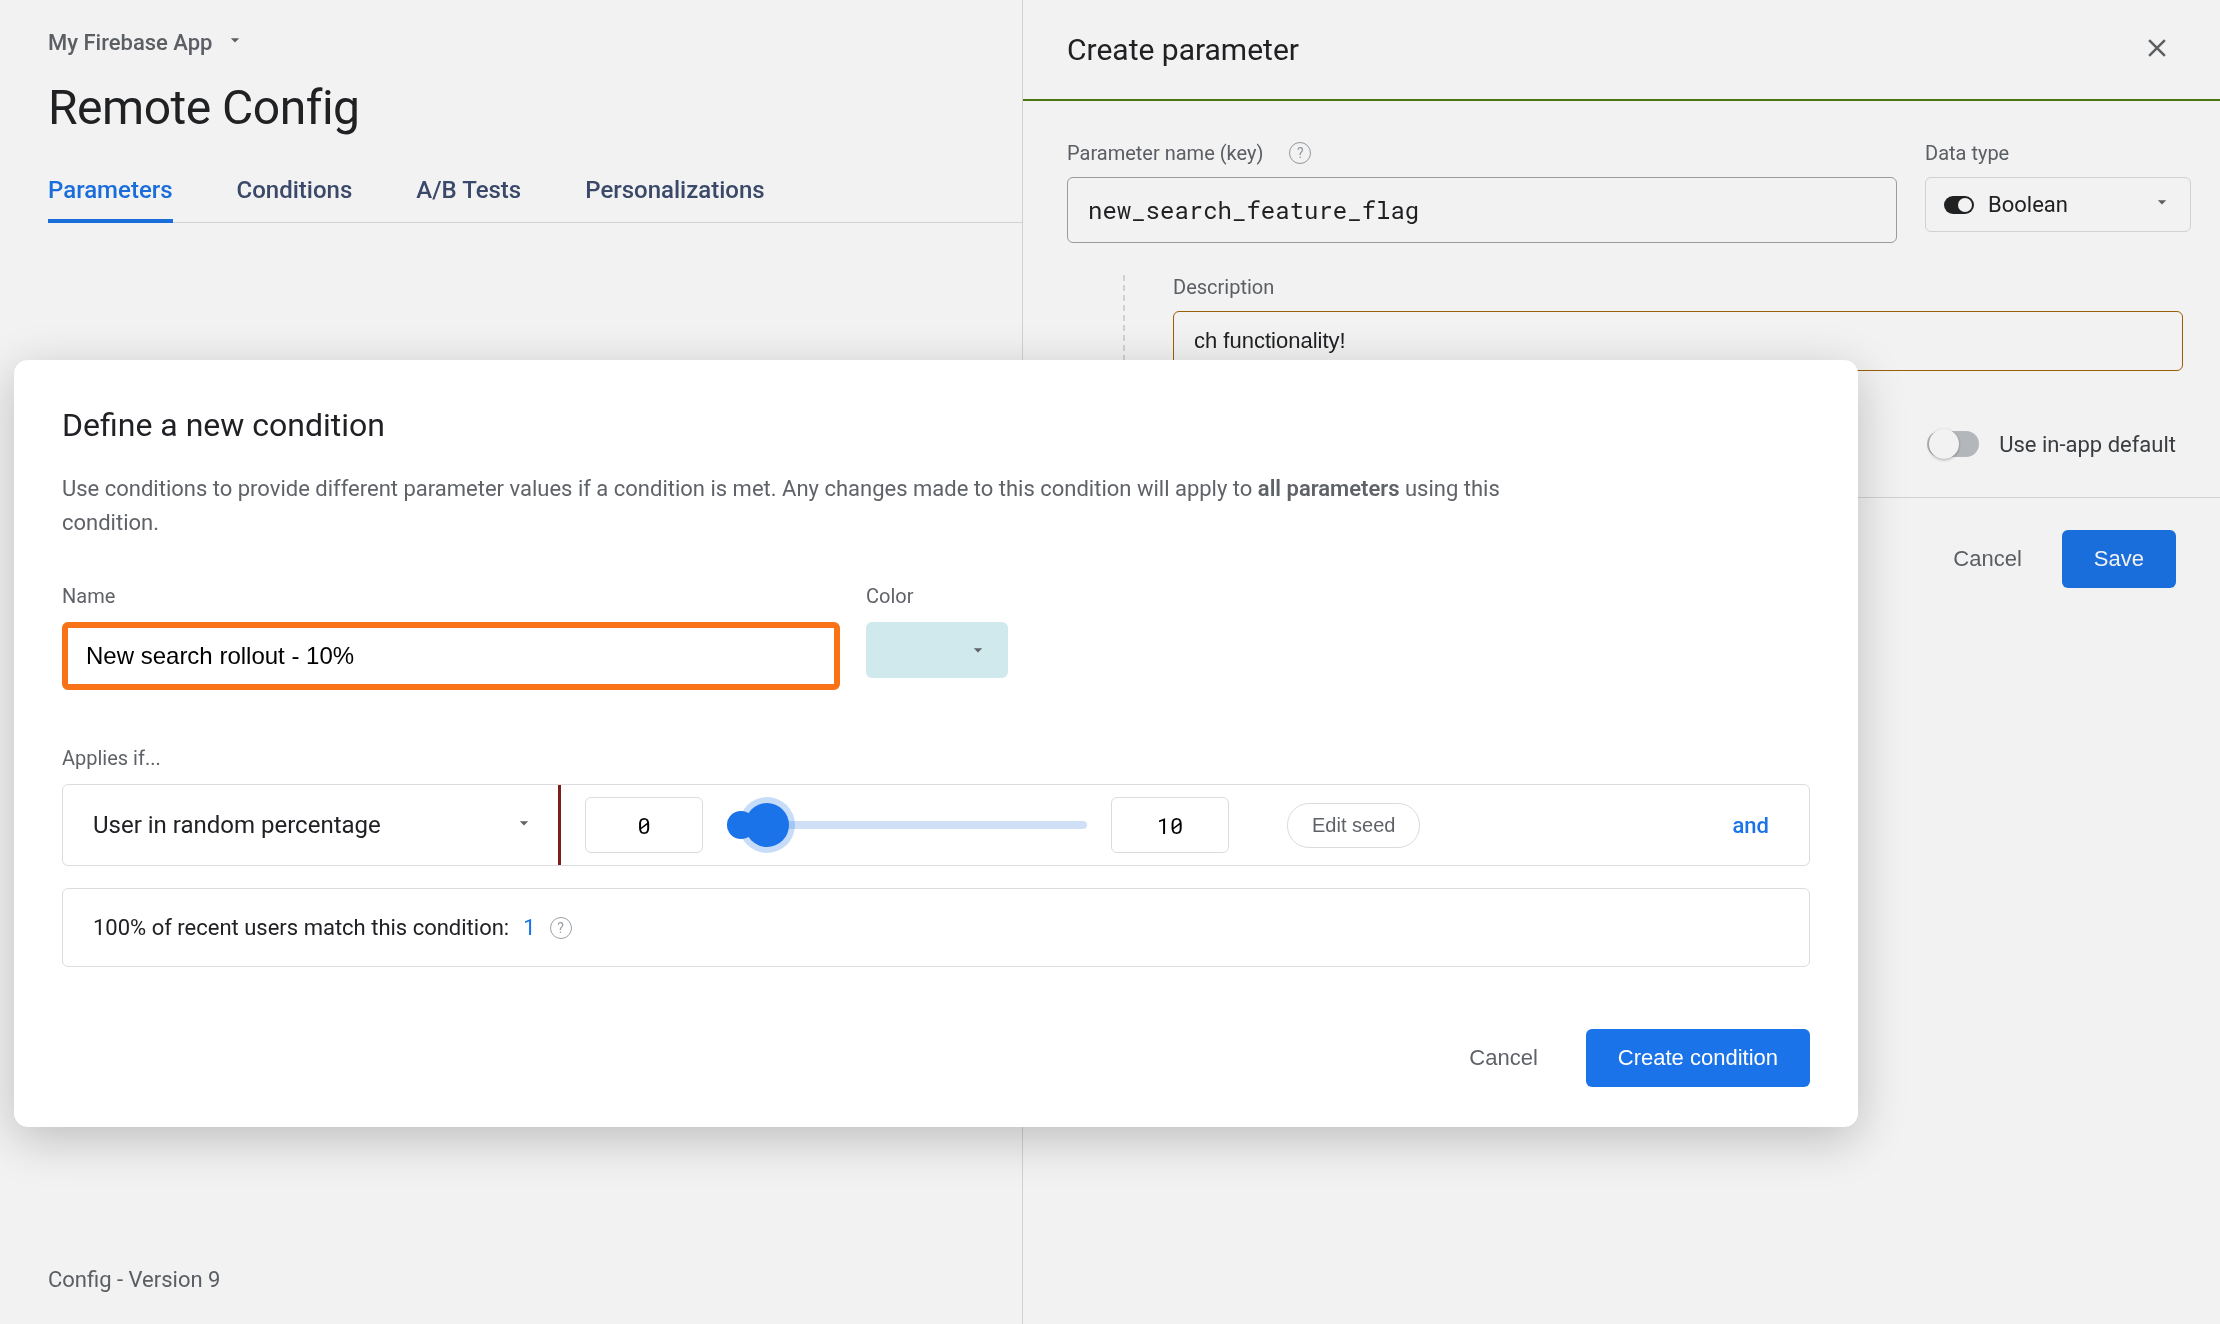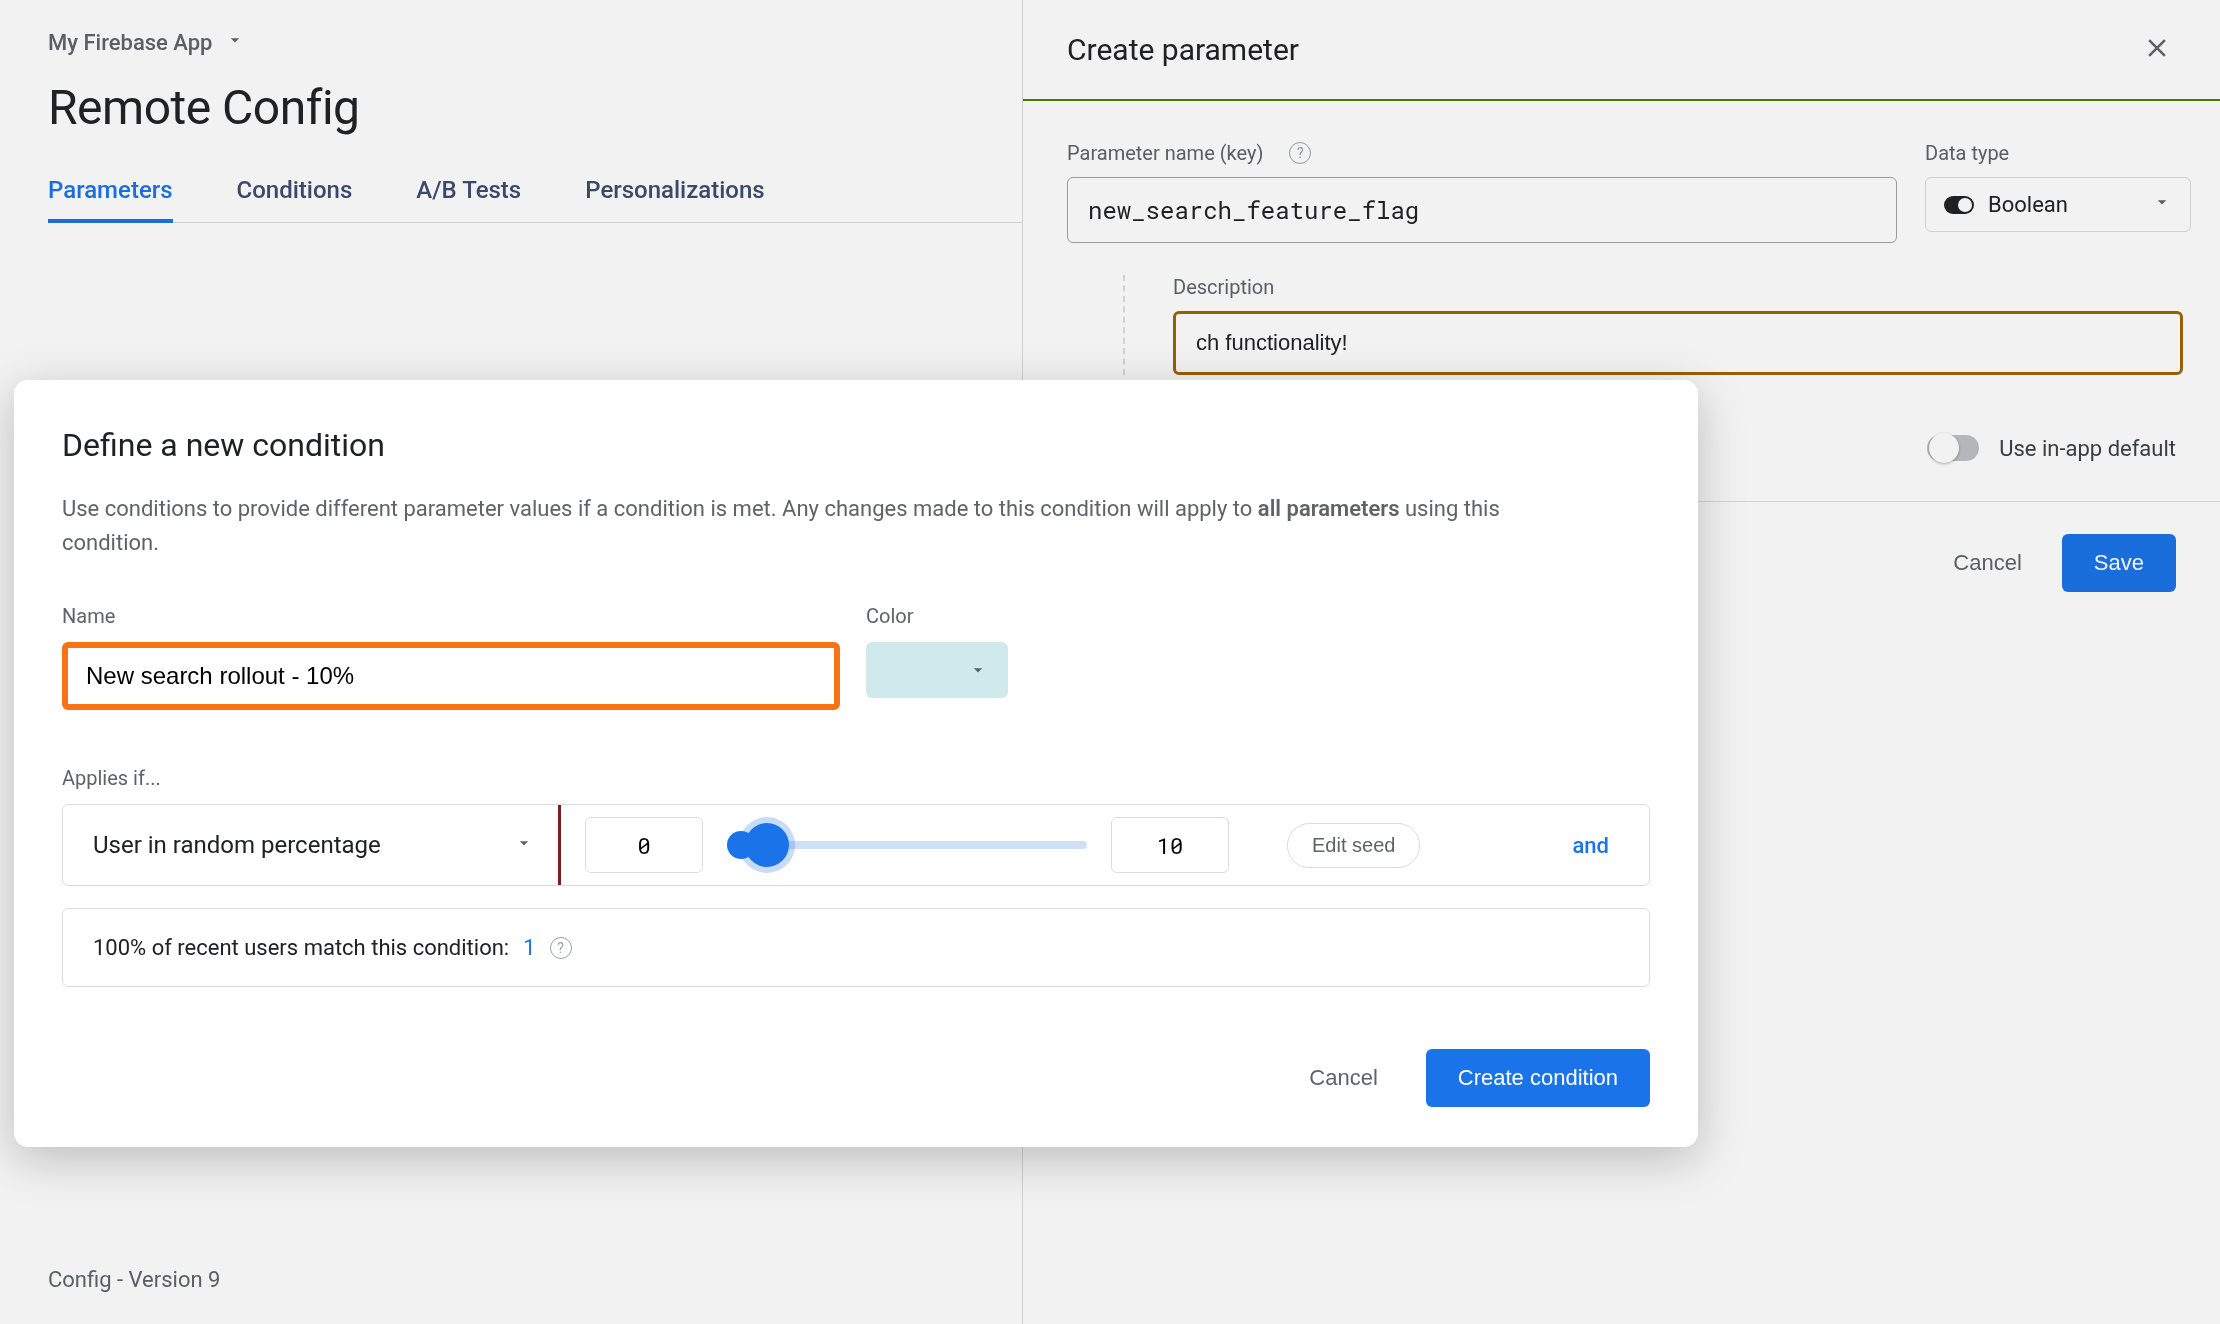--- a/index.html
+++ b/index.html
@@ -139,21 +139,21 @@
     width:14px; height:14px; border-radius:50%; background:#fff;
   }
 
   .desc-section {
     margin-top: 32px;
     margin-left: 56px;
     border-left: 2px dashed #dadce0;
     padding-left: 48px;
   }
   .desc-input {
-    border:3px solid #a16207; border-radius:6px;
+    border:1px solid #a16207; border-radius:6px;
     padding:16px 20px; font-size:22px; width: 1010px;
     color:#202124;
   }
 
   .inapp-row {
     margin-top: 60px;
     display:flex; justify-content:flex-end; align-items:center; gap:20px;
     font-size:22px; color:#3c4043;
   }
   .switch {
@@ -186,22 +186,22 @@
   
   .scrim {
     position:absolute; inset:0;
     background: rgba(32,33,36,0.06);
   }
 
   
   .dialog {
     position:absolute;
     left: 14px;
-    top: 380px;
-    width: 1684px;
+    top: 360px;
+    width: 1844px;
     background:#fff;
     border-radius: 14px;
     box-shadow: 0 12px 48px rgba(0,0,0,0.22);
     padding: 46px 48px 40px 48px;
   }
   .dialog-title {
     font-size: 32px;
     font-weight: 400;
     color:#202124;
   }

